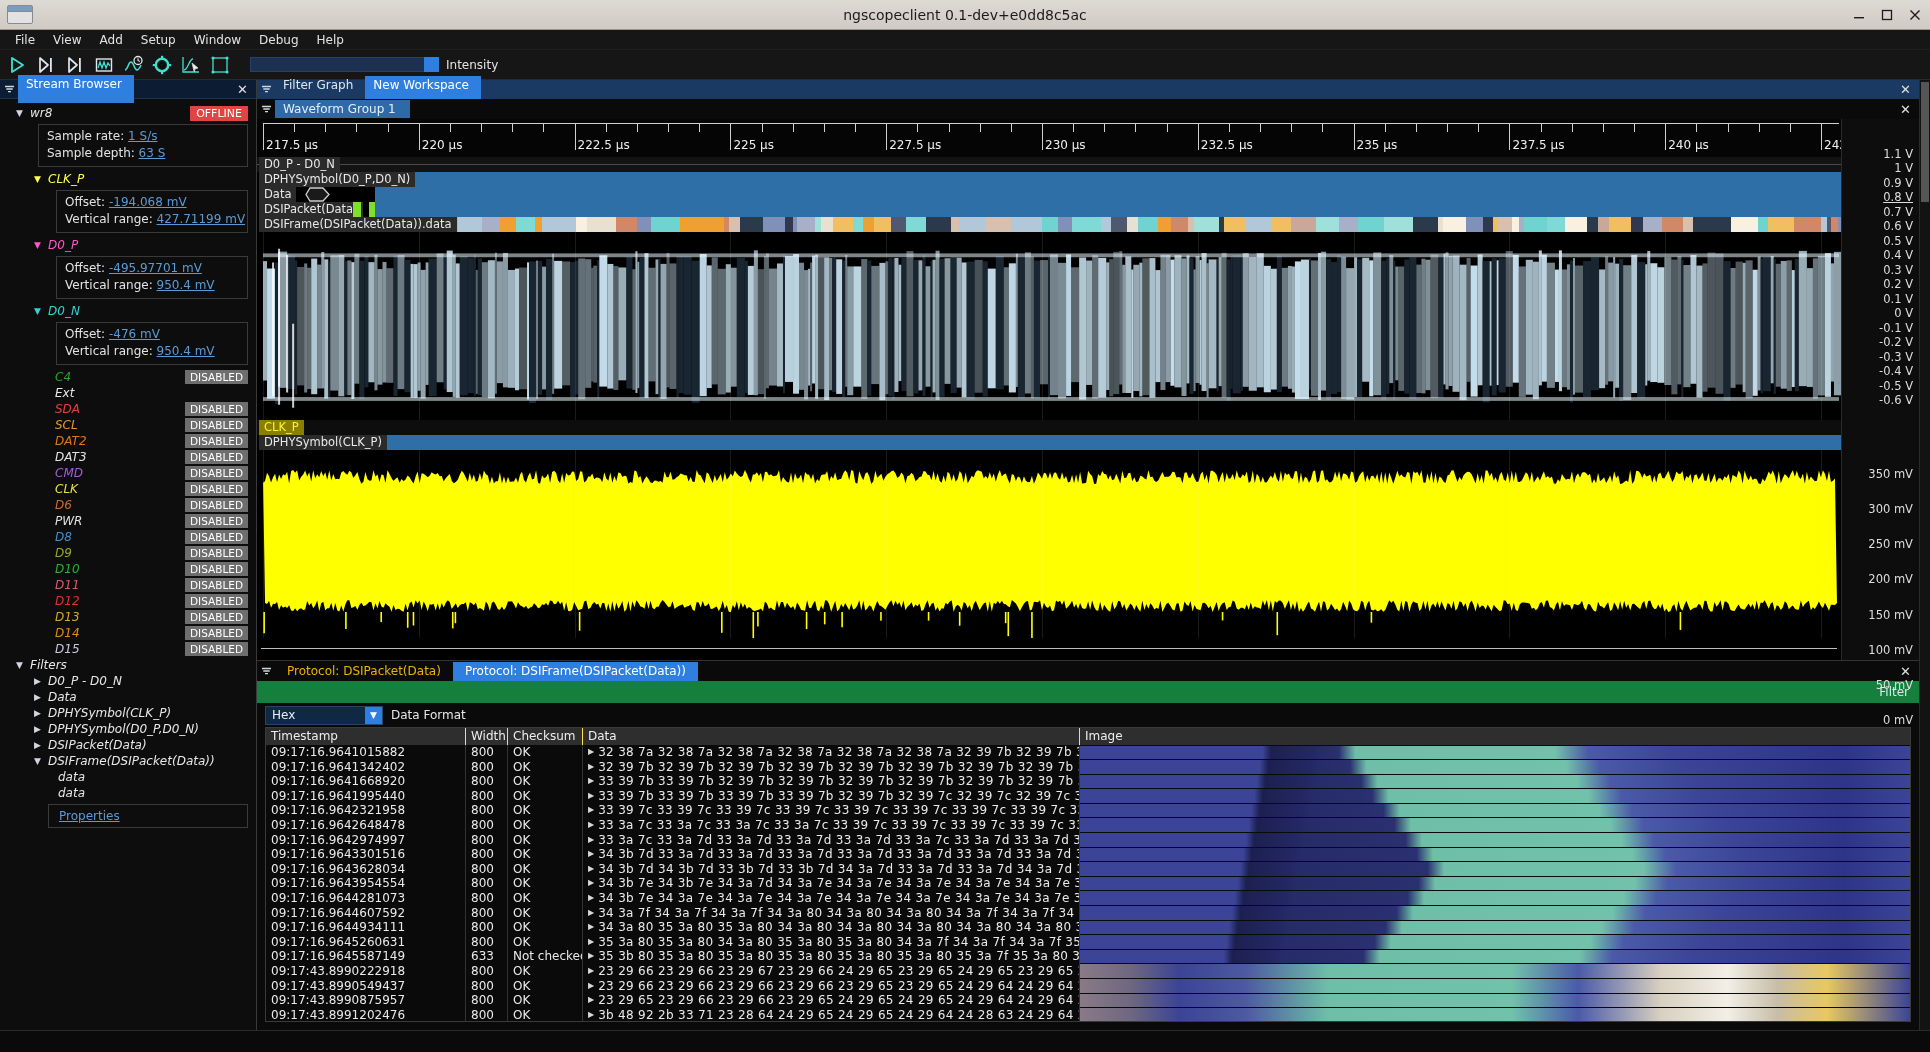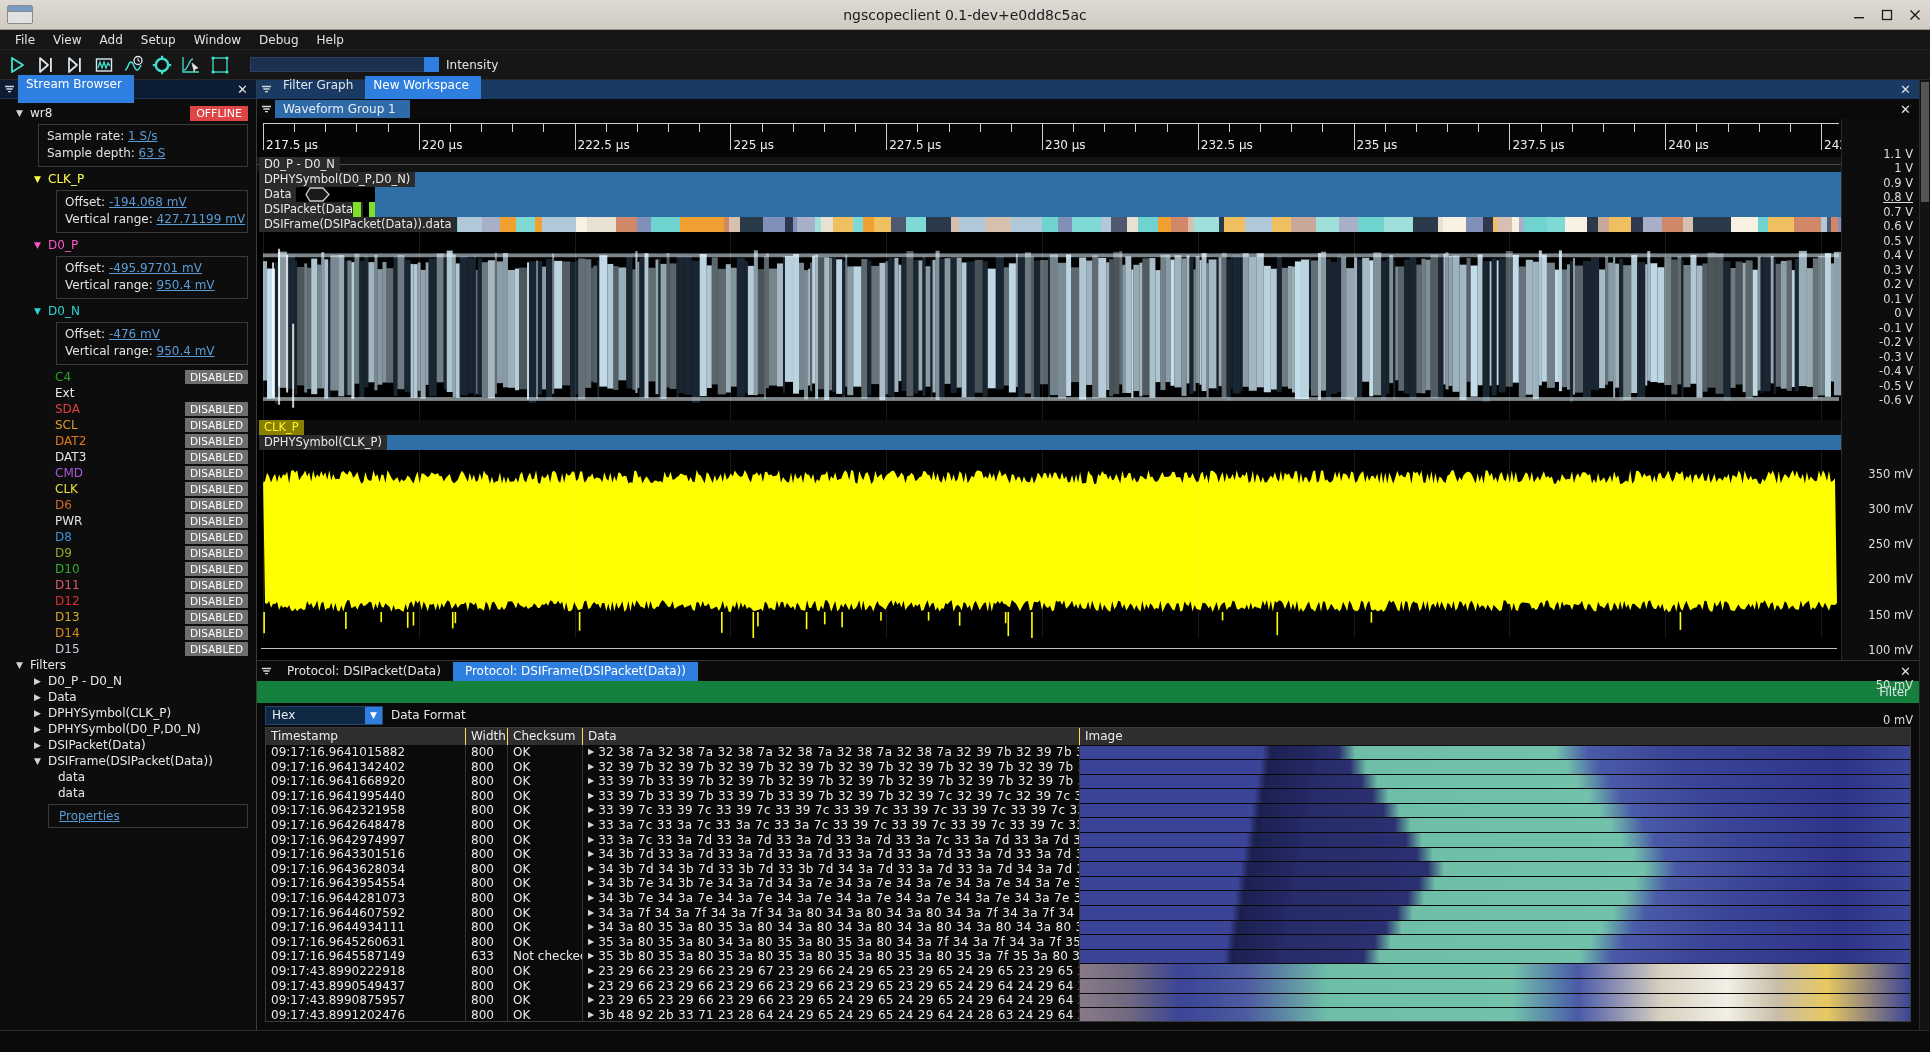--- a/index.html
+++ b/index.html
@@ -108,21 +108,21 @@
   .tab-close {
     margin-left: auto; color: #e0e0e0; font-size: 13px;
     padding: 0 8px; line-height: 19px;
   }
 
   .sb-body { flex: 1; overflow: hidden; padding: 6px 0 0 0; position: relative; font-size: 12px; }
   .sb-row { display: flex; align-items: center; height: 16px; padding-left: 16px; }
   .tri { width: 14px; color: #cfd6de; font-size: 9px; line-height: 1; }
   .tri.right::before { content: "\25B6"; }
   .tri.down::before { content: "\25BC"; }
-  .sb-name { color: #e8e8e8; }
+  .sb-name { color: #e8e8e8; font-style: italic; }
   .badge-offline {
     margin-left: auto; margin-right: 8px;
     background: #e04545; color: #fff; font-size: 11px;
     padding: 0px 6px; line-height: 15px; height: 15px;
   }
   .badge-disabled {
     margin-left: auto; margin-right: 8px;
     background: #6e6e6e; color: #fff; font-size: 10.5px;
     padding: 0 5px; line-height: 14px; height: 14px;
   }
@@ -194,21 +194,21 @@
   .analogbox { position: relative; flex: 1; min-height: 0; background: #000; overflow: hidden; }
 
   
   .protopanel {
     height: 370px; min-height: 370px;
     background: #0a0a0a;
     display: flex; flex-direction: column;
     border-top: 1px solid #333;
   }
   .proto-tabbar { height: 20px; min-height: 20px; background: #0a0a0a; display:flex; align-items:center; }
-  .proto-tab { font-size: 12px; padding: 1px 12px 2px; height: 19px; line-height:17px; color:#e5e5e5; }
+  .proto-tab { font-size: 12px; padding: 1px 12px 2px; height: 19px; line-height:17px; color:#eab308; }
   .proto-tab.inactive { background: transparent; }
   .proto-tab.active { background: #2f7fe0; color:#fff; }
   .filterbar {
     height: 22px; min-height: 22px; background: #15803d;
     display: flex; align-items: center; justify-content: flex-end;
     padding-right: 10px; color: #dfe6ee; font-size: 12px;
   }
   .fmtbar { height: 24px; min-height:24px; display: flex; align-items: center; padding: 2px 0 2px 8px; gap: 8px; }
   .combo {
     width: 118px; height: 19px; background: #0f2945; border: 1px solid #25456b;

